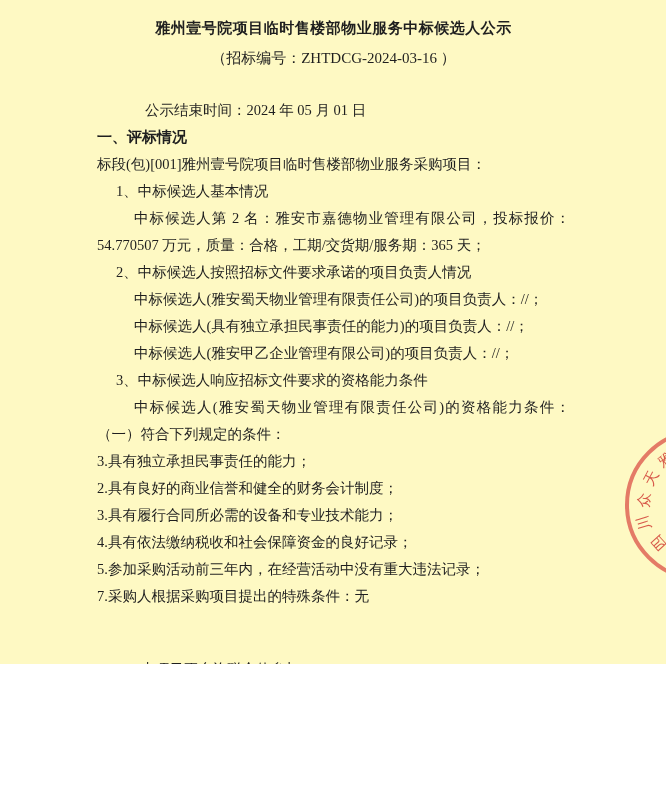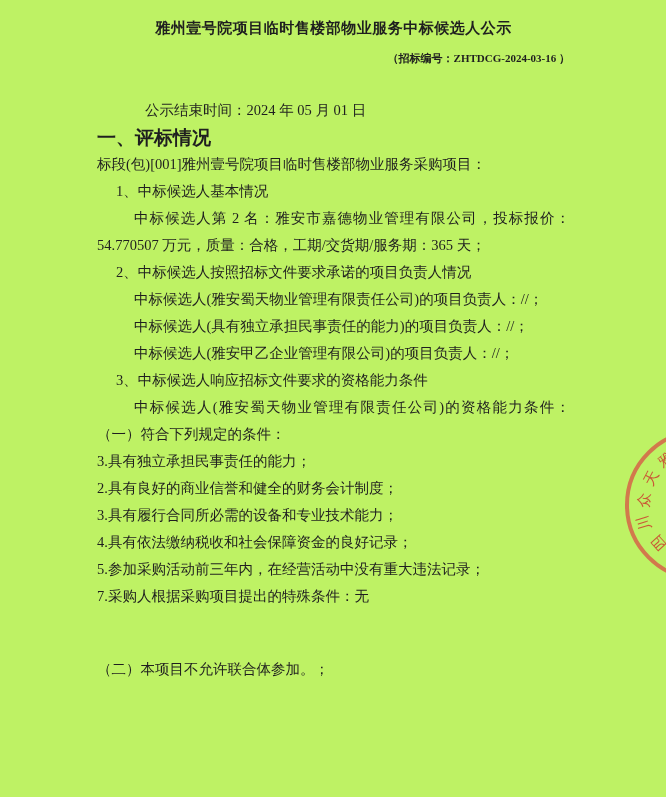--- a/index.html
+++ b/index.html
@@ -3,58 +3,58 @@
 <meta charset="utf-8">
 <style>
   html, body {
     margin: 0;
     padding: 0;
     background: #ffffff;
   }
   .page {
     position: relative;
     width: 666px;
-    height: 797px;
-    background: #bef264;
+    height: 664px;
+    background: #fef9c3;
     overflow: hidden;
     font-family: "Liberation Serif", "DejaVu Serif", serif;
     color: #1f1f1f;
   }
   .doc {
     position: absolute;
     left: 97px;
     top: 13px;
     width: 473px;
   }
   .title {
     text-align: center;
     font-size: 15px;
     font-weight: 600;
     line-height: 30px;
     letter-spacing: 0.5px;
   }
   .subtitle {
-    text-align: right;
-    font-size: 11px;
-    font-weight: 700;
+    text-align: center;
+    font-size: 15px;
+    font-weight: 400;
     line-height: 30px;
   }
   .body-text p {
     margin: 0;
     font-size: 14.5px;
     line-height: 27px;
     text-align: justify;
   }
   p.publicity {
     margin-top: 24px;
     margin-left: 48px;
   }
   p.heading {
     font-weight: bold;
-    font-size: 19px;
+    font-size: 15px;
   }
   .ind1 { text-indent: 19px; }
   .ind2 { text-indent: 37px; }
   .gap-before { margin-top: 46px !important; }
 
   
   .seal {
     position: absolute;
     left: 625px;
     top: 429px;

